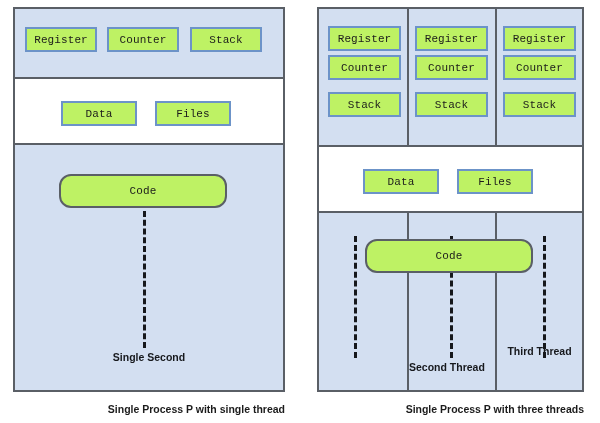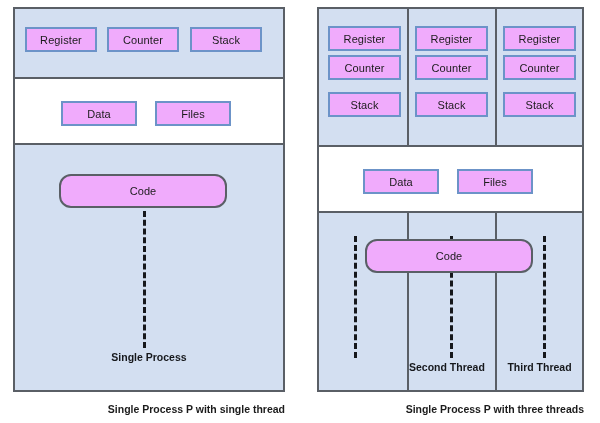--- a/index.html
+++ b/index.html
@@ -58,29 +58,30 @@
   .col-div {
     position: absolute;
     width: 2px;
     background: #5a5f66;
   }
 
   
   .sbox {
     position: absolute;
     box-sizing: border-box;
-    background: #f0abfc;
+    background: #bef264;
     border: 2px solid #6c93c8;
     display: flex;
     align-items: center;
     justify-content: center;
     font-size: 11px;
     color: #1b1b1b;
     letter-spacing: .1px;
     white-space: nowrap;
+    font-family: Liberation Mono, monospace;
   }
   .sbox.dark {
     border: 2px solid #5a5f66;
   }
   .sbox.code {
     font-size: 11px;
     border-radius: 12px;
   }
 
   
@@ -126,21 +127,21 @@
     </div>
 
     <div class="band band-white lb-mid band-sep-top band-sep-bottom">
       <div class="sbox" style="left:46px;  top:22px; width:76px; height:25px;">Data</div>
       <div class="sbox" style="left:140px; top:22px; width:76px; height:25px;">Files</div>
     </div>
 
     <div class="band band-blue lb-bottom">
       <div class="sbox dark code" style="left:44px; top:29px; width:168px; height:34px;">Code</div>
       <div class="thread-line" style="left:128px; top:66px; height:137px;"></div>
-      <div class="thread-label" style="left:0px; top:206px; width:268px;">Single Process</div>
+      <div class="thread-label" style="left:0px; top:206px; width:268px;">Single Second</div>
     </div>
   </div>
 
   <div class="caption caption-left">Single Process P with single thread</div>
 
   <div class="process process-right">
 
     <div class="band band-blue rb-top">
 
       <div class="sbox" style="left:9px;   top:17px; width:73px; height:25px;">Register</div>
@@ -169,19 +170,19 @@
       <div class="col-div" style="left:88px;  top:0; height:177px;"></div>
       <div class="col-div" style="left:176px; top:0; height:177px;"></div>
 
       <div class="thread-line" style="left:35px;  top:23px; height:122px;"></div>
       <div class="thread-line" style="left:131px; top:23px; height:122px;"></div>
       <div class="thread-line" style="left:224px; top:23px; height:122px;"></div>
 
       <div class="sbox dark code" style="left:46px; top:26px; width:168px; height:34px;">Code</div>
 
       <div class="thread-label" style="left:90px;  top:148px; width:66px;">Second Thread</div>
-      <div class="thread-label" style="left:178px; top:148px; width:85px;">Third Thread</div>
+      <div class="thread-label" style="left:178px; top:132px; width:85px;">Third Thread</div>
     </div>
   </div>
 
   <div class="caption caption-right">Single Process P with three threads</div>
 
 </div>
 
 </body></html>

